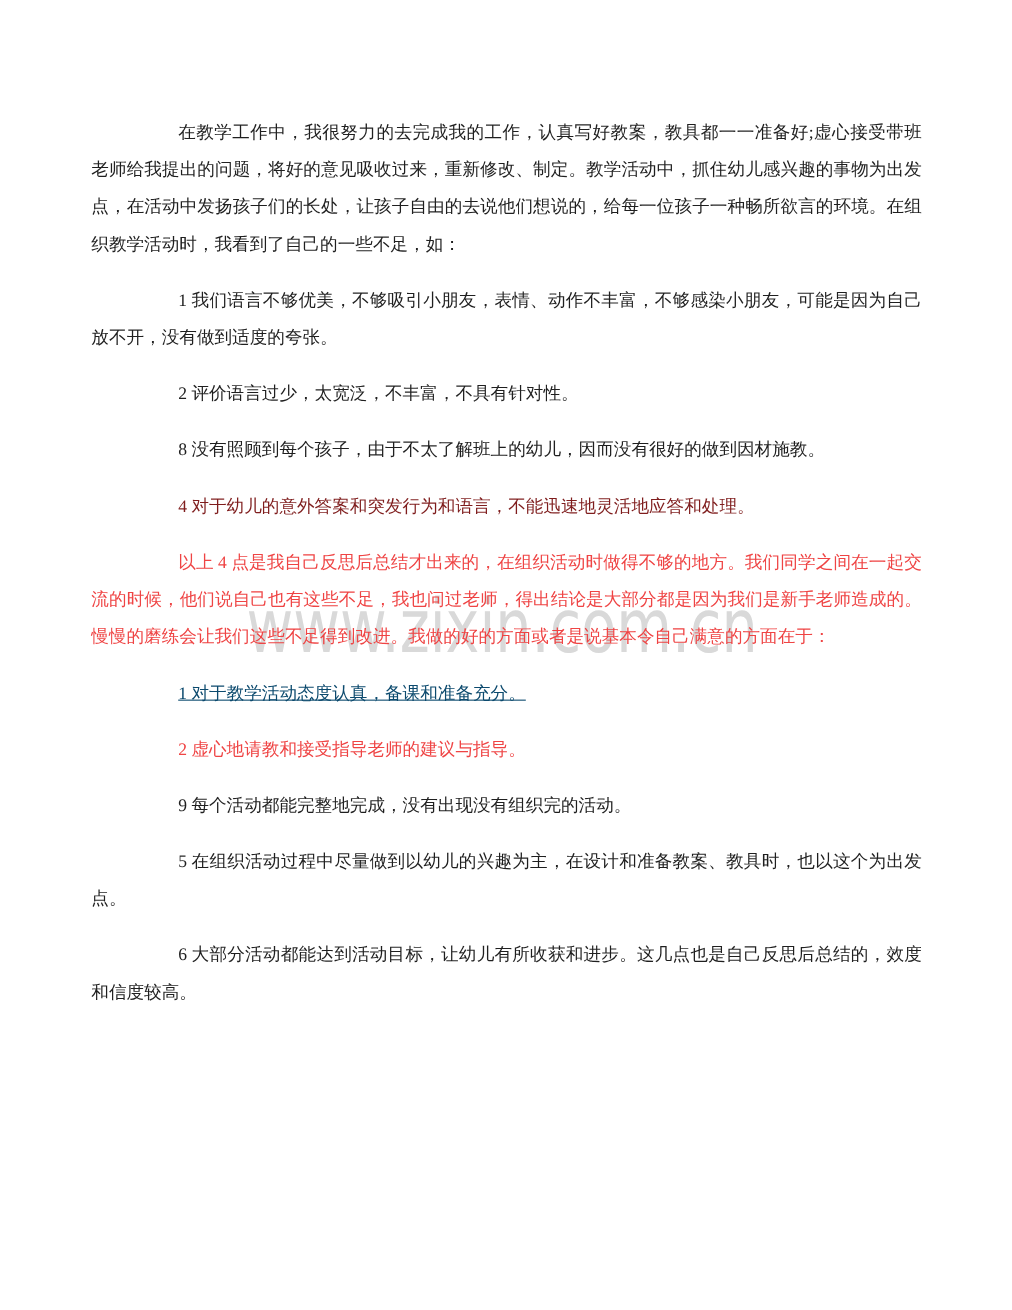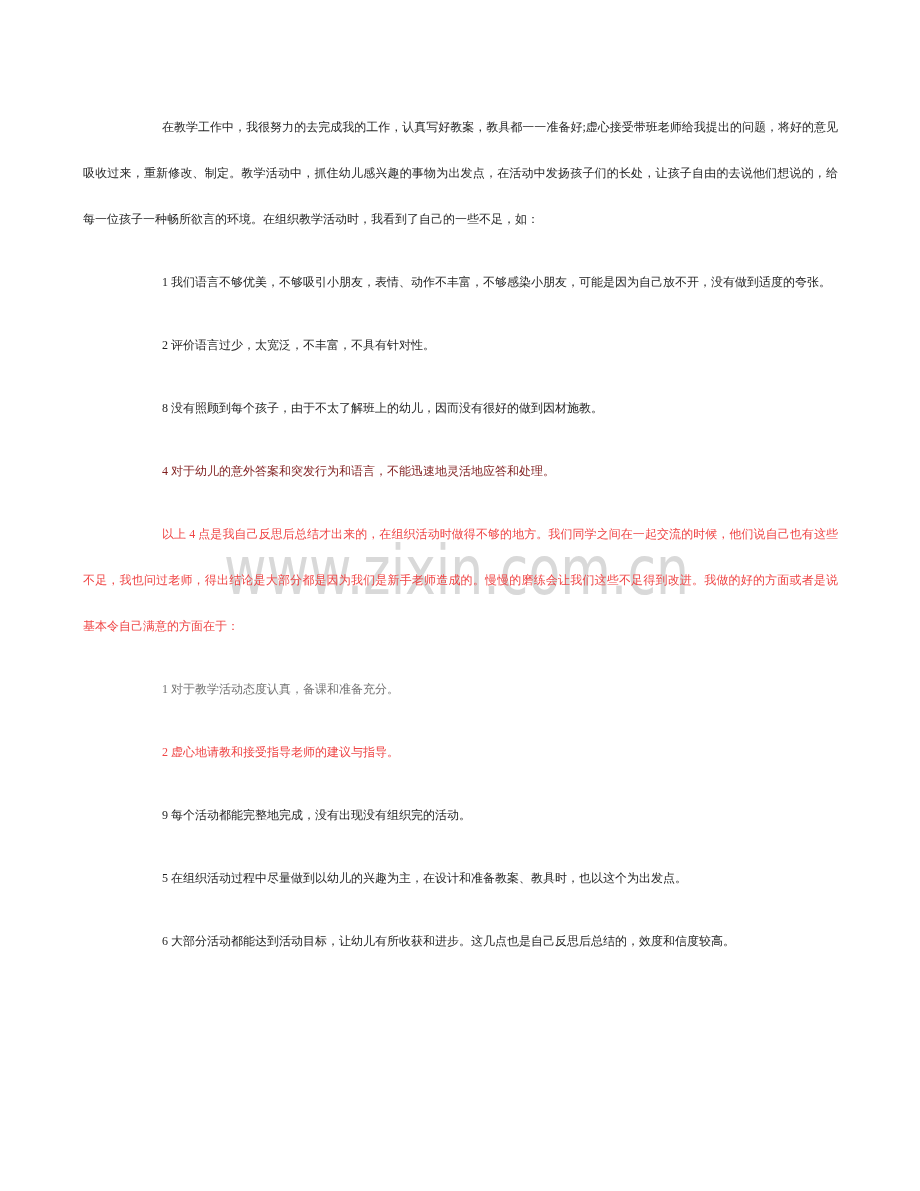--- a/index.html
+++ b/index.html
@@ -38,41 +38,41 @@
   }
   .content {
     position: absolute;
     left: 83px;
     top: 104px;
     width: 755px;
     z-index: 1;
   }
   .content p {
     margin: 0 0 17px 0;
-    font-size: 12px;
-    line-height: 46px;
+    font-size: 16px;
+    line-height: 34px;
     text-indent: 79px;
     text-align: justify;
     word-break: break-all;
     line-break: anywhere;
     color: #1f1f1f;
   }
 </style>
 </head>
 <body>
 
 <div class="page">
   <div class="watermark" style="color: rgb(217, 217, 217);">www.zixin.com.cn</div>
 
   <div class="content">
     <p style="color: rgb(31, 31, 31);">在教学工作中，我很努力的去完成我的工作，认真写好教案，教具都一一准备好;虚心接受带班老师给我提出的问题，将好的意见吸收过来，重新修改、制定。教学活动中，抓住幼儿感兴趣的事物为出发点，在活动中发扬孩子们的长处，让孩子自由的去说他们想说的，给每一位孩子一种畅所欲言的环境。在组织教学活动时，我看到了自己的一些不足，如：</p>
     <p style="color: rgb(31, 31, 31);">1 我们语言不够优美，不够吸引小朋友，表情、动作不丰富，不够感染小朋友，可能是因为自己放不开，没有做到适度的夸张。</p>
     <p style="color: rgb(31, 31, 31);">2 评价语言过少，太宽泛，不丰富，不具有针对性。</p>
     <p style="color: rgb(31, 31, 31);">8 没有照顾到每个孩子，由于不太了解班上的幼儿，因而没有很好的做到因材施教。</p>
     <p style="color: #7f1d1d;">4 对于幼儿的意外答案和突发行为和语言，不能迅速地灵活地应答和处理。</p>
     <p style="color: #ef4444;">以上 4 点是我自己反思后总结才出来的，在组织活动时做得不够的地方。我们同学之间在一起交流的时候，他们说自己也有这些不足，我也问过老师，得出结论是大部分都是因为我们是新手老师造成的。慢慢的磨练会让我们这些不足得到改进。我做的好的方面或者是说基本令自己满意的方面在于：</p>
-    <p style="color: #737373;">1 对于教学活动态度认真，备课和准备充分。</p>
+    <p style="color: #0c4a6e; text-decoration: underline;">1 对于教学活动态度认真，备课和准备充分。</p>
     <p style="color: #ef4444;">2 虚心地请教和接受指导老师的建议与指导。</p>
     <p style="color: rgb(31, 31, 31);">9 每个活动都能完整地完成，没有出现没有组织完的活动。</p>
     <p style="color: rgb(31, 31, 31);">5 在组织活动过程中尽量做到以幼儿的兴趣为主，在设计和准备教案、教具时，也以这个为出发点。</p>
     <p style="color: rgb(31, 31, 31);">6 大部分活动都能达到活动目标，让幼儿有所收获和进步。这几点也是自己反思后总结的，效度和信度较高。</p>
   </div>
 </div>
 
 </body></html>

